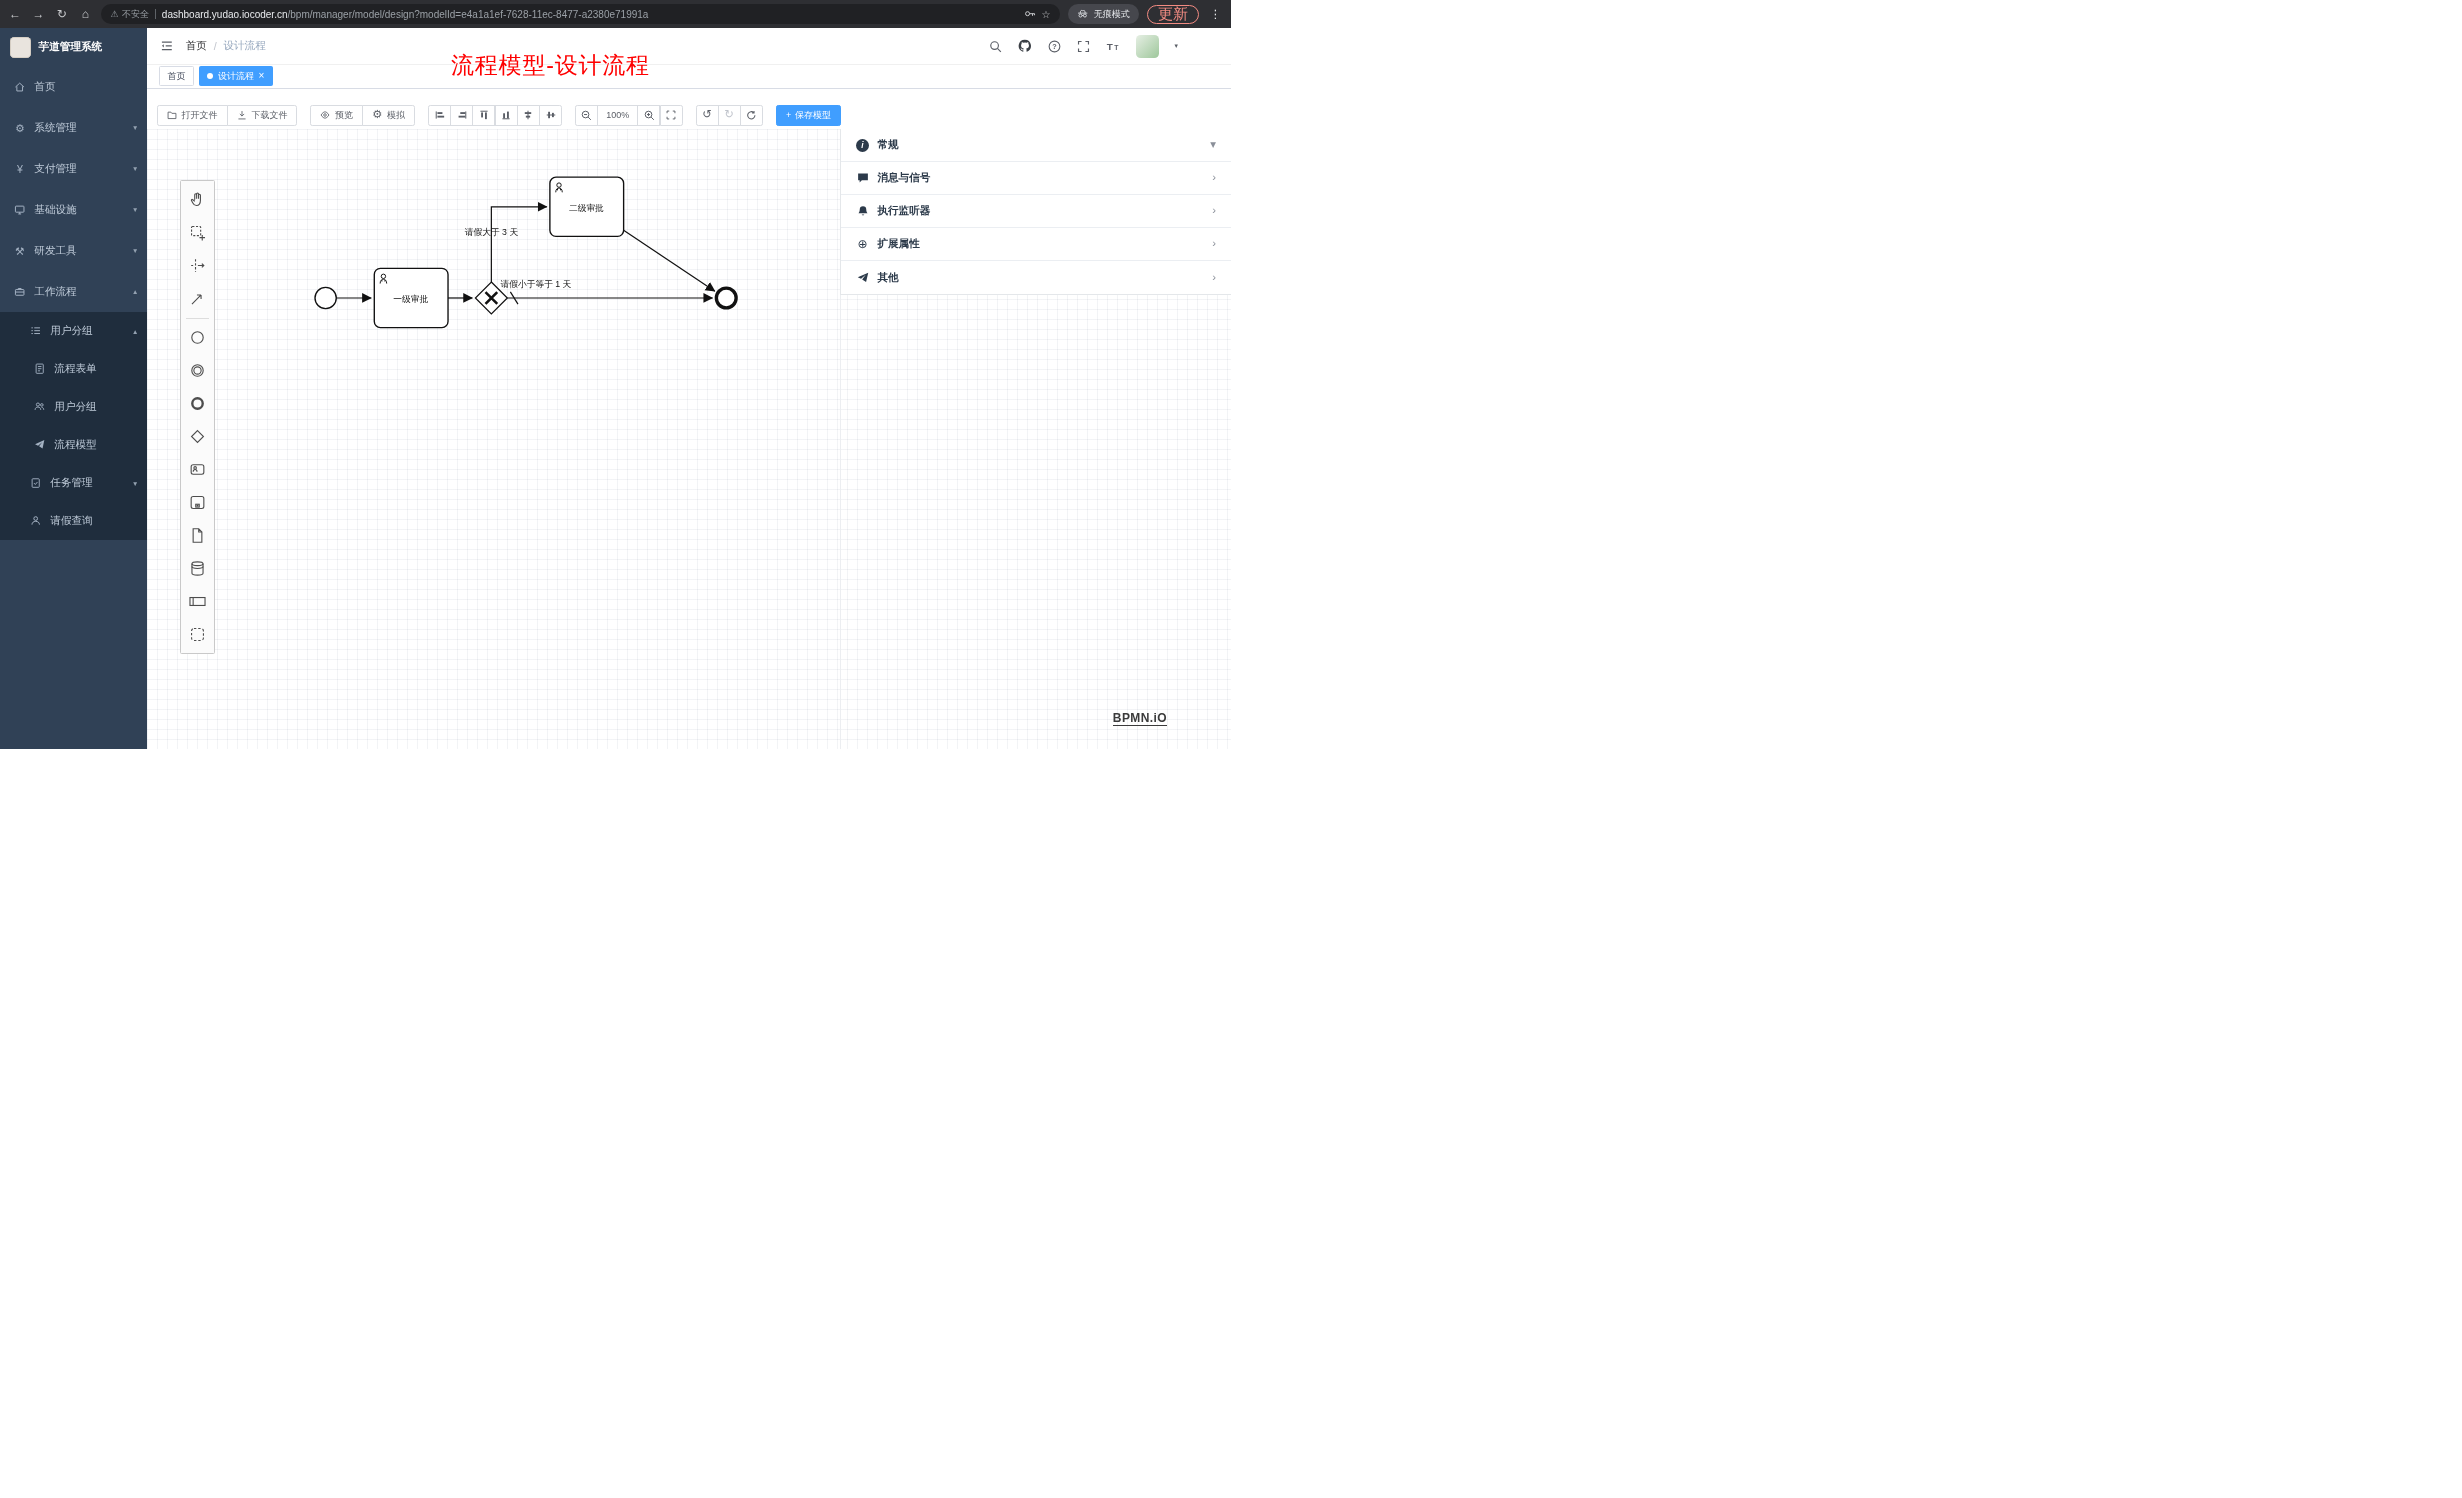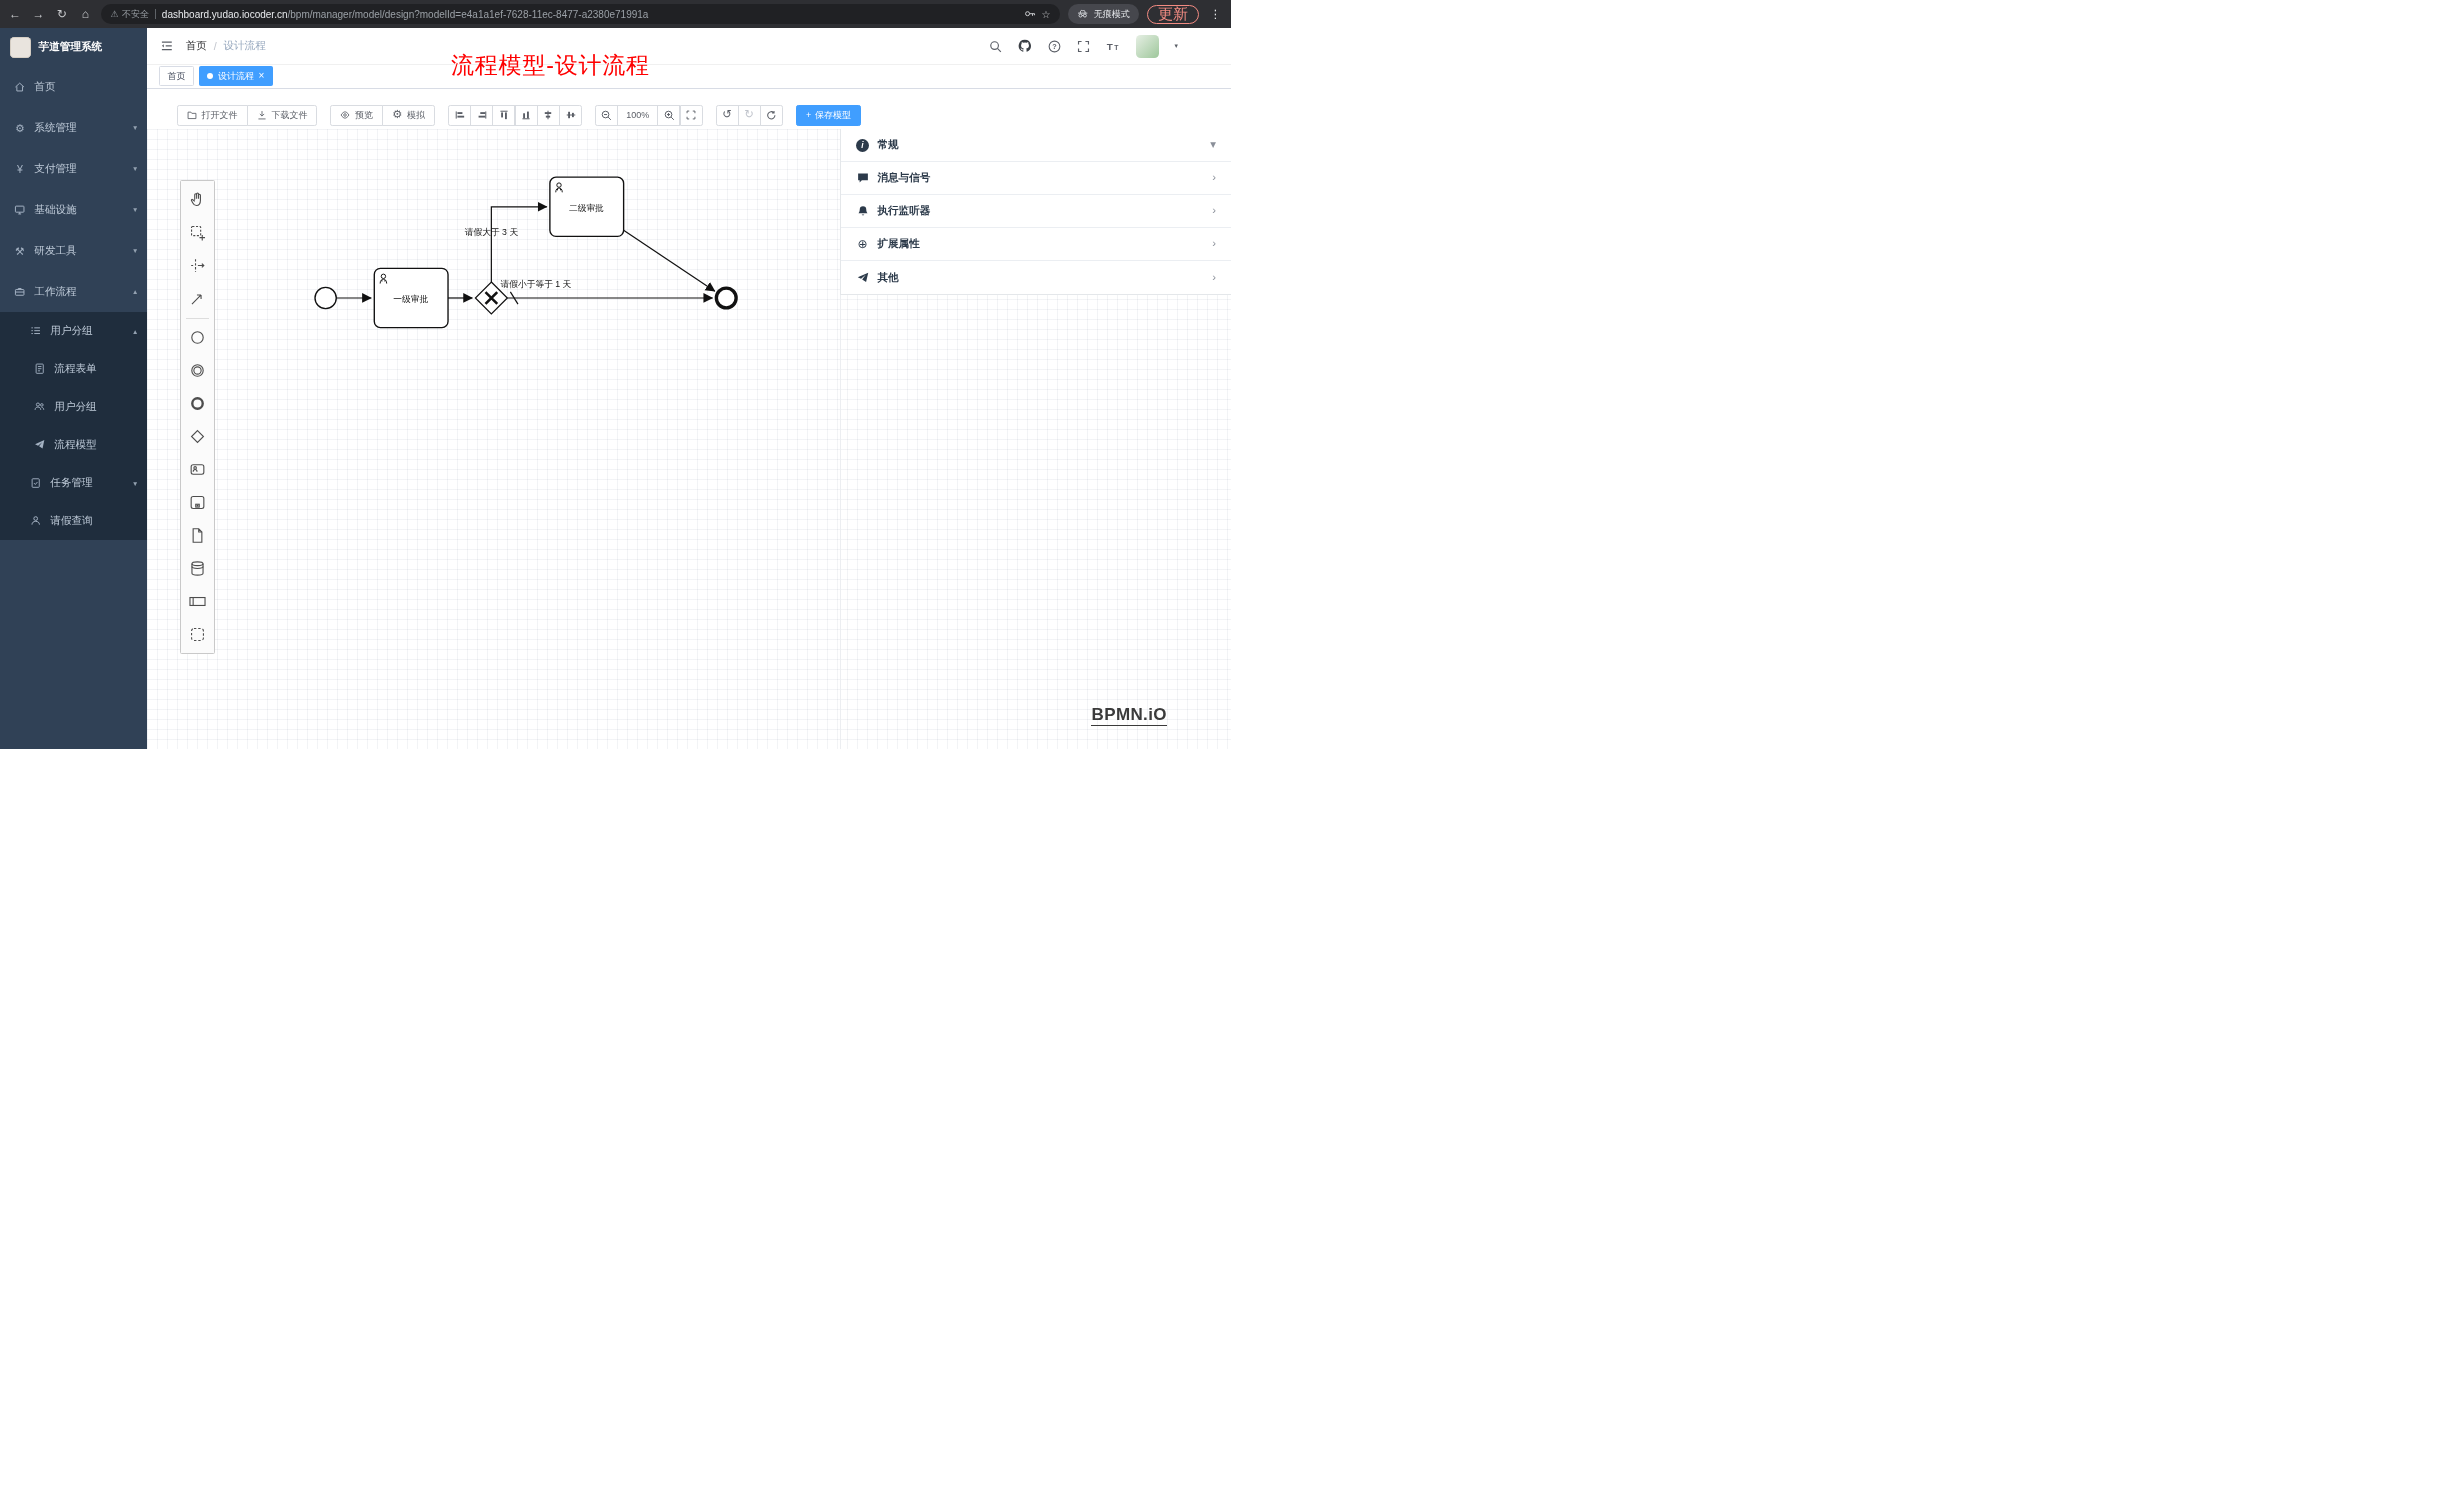--- a/index.html
+++ b/index.html
@@ -45,21 +45,21 @@
 
   
   .tabsbar{position:absolute;left:147px;top:65px;right:0;height:23.6px;background:#fff;border-bottom:0.8px solid #d8dce5;display:flex;align-items:center;gap:4.6px;padding:0 12px;z-index:10}
   .tag{height:20px;display:flex;align-items:center;padding:0 7.6px;border:0.8px solid #d8dce5;background:#fff;color:#495060;font-size:9px;border-radius:1.5px;gap:4.6px;cursor:pointer}
   .tag.active{background:#409eff;border-color:#409eff;color:#fff}
   .tag .dot{width:6px;height:6px;border-radius:50%;background:#fff;display:inline-block}
   .tag .close{font-size:10px;line-height:1}
 
   
   .content{position:absolute;left:147px;top:88px;right:0;bottom:0;background:#fff}
-  .bpmn-toolbar{position:absolute;left:30px;top:16.7px;display:flex;gap:13px;align-items:center;z-index:7}
+  .bpmn-toolbar{position:absolute;left:10px;top:16.7px;display:flex;gap:13px;align-items:center;z-index:7}
   .group{display:flex}
   .btn{height:21px;display:flex;align-items:center;gap:4.6px;padding:0 9px;border:0.8px solid #d9dce1;background:#fff;color:#5a5e66;font-size:9px;cursor:pointer;white-space:nowrap}
   .group .btn + .btn{margin-left:-0.8px}
   .group .btn:first-child{border-radius:2.3px 0 0 2.3px}
   .group .btn:last-child{border-radius:0 2.3px 2.3px 0}
   .btn.sq{width:23px;padding:0;justify-content:center}
   .btn.zoomlvl{width:41px;justify-content:center;padding:0}
   .btn .uico{font-size:11.4px;line-height:1}
   .btn.disabled{color:#c0c4cc}
   .btn.primary{background:#409eff;border-color:#409eff;color:#fff;border-radius:2.3px;gap:3.8px}
@@ -91,21 +91,21 @@
   .pi{width:13px;height:13px;border-radius:50%;background:#2c3a4a;color:#fff;font-size:8.4px;display:flex;align-items:center;justify-content:center;font-style:italic;font-weight:bold;flex:none}
   .sec-ic{width:13px;display:flex;justify-content:center;color:#2c3a4a;font-size:12px;line-height:1;flex:none}
   .sec-body{padding:10.6px 15px 13.7px;border-bottom:0.8px solid #ebeef2}
   .field{display:flex;align-items:center;margin-bottom:10.6px}
   .field:last-child{margin-bottom:0}
   .flabel{width:73px;font-size:10.6px;color:#606266;text-align:right;margin-right:9px;white-space:nowrap}
   .flabel::before{content:"*";color:#f56c6c;margin-right:3px}
   .finput{flex:1;height:23px;border:0.8px solid #dcdfe6;border-radius:3px;padding:0 7.6px;font-size:10px;color:#606266;outline:none;font-family:inherit;background:#fff}
   .finput.disabled{background:#f5f7fa;color:#9aa0a8;border-color:#e4e7ed}
 
-  .watermark{position:absolute;right:64px;bottom:23px;font-weight:bold;font-size:17px;color:#3b3b3b;border-bottom:1.5px solid #3b3b3b;z-index:4;letter-spacing:0.4px}
+  .watermark{position:absolute;right:64px;bottom:23px;font-weight:bold;font-size:12px;color:#3b3b3b;border-bottom:1.5px solid #3b3b3b;z-index:4;letter-spacing:0.4px}
 </style>
 </head>
 <body>
 
 <div class="browser">
   <span class="nav-ico">←</span>
   <span class="nav-ico">→</span>
   <span class="nav-ico">↻</span>
   <span class="nav-ico">⌂</span>
   <div class="omnibox">

